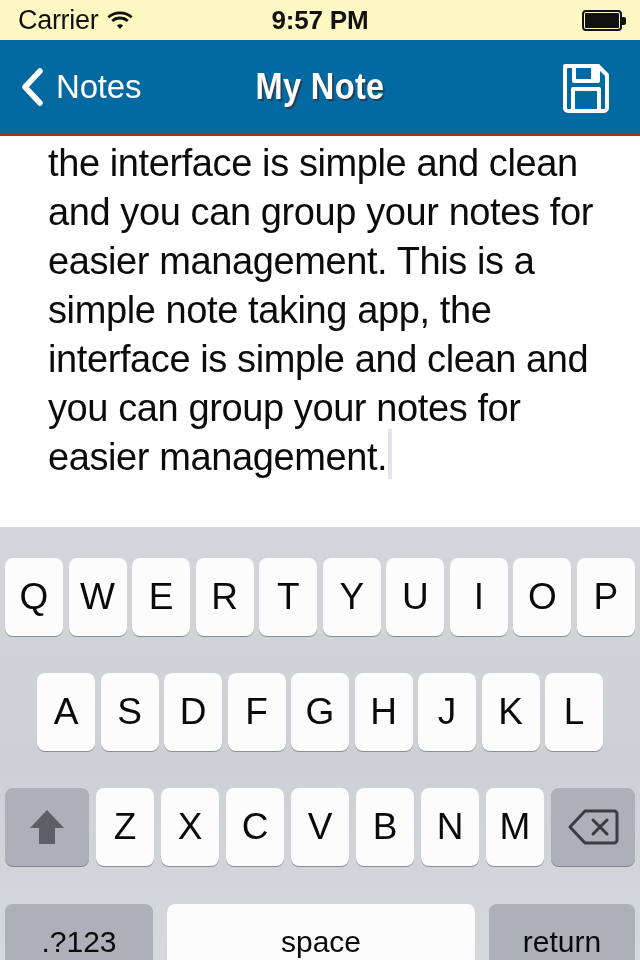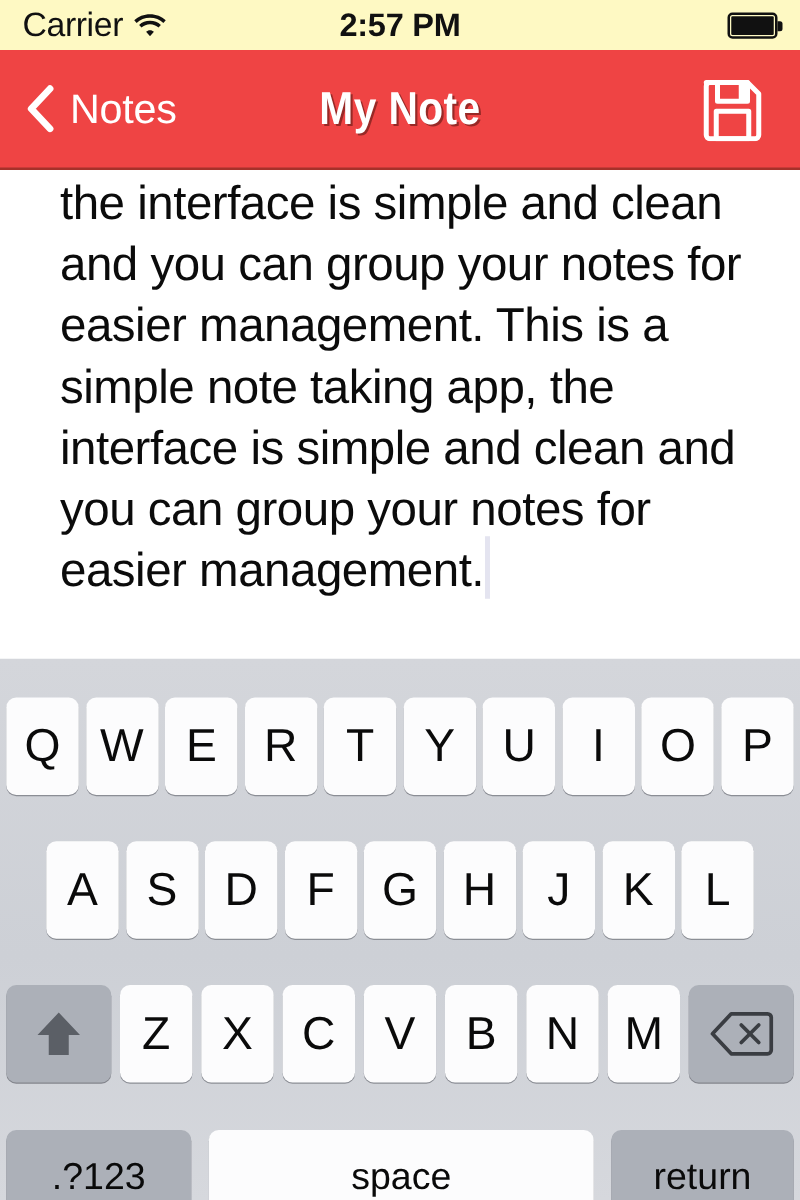--- a/index.html
+++ b/index.html
@@ -39,21 +39,21 @@
     background:#111; border-radius:1px;
   }
   .battery-cap {
     position:absolute; right:0; top:7px; width:4px; height:8px;
     background:#111; border-radius:0 2px 2px 0;
   }
 
   
   .navbar {
     position:absolute; top:40px; left:0; width:640px; height:96px;
-    background:#ef4444;
+    background:#0369a1;
     border-bottom:2px solid #A6312A;
   }
   .nav-back {
     position:absolute; left:14px; top:0; height:94px;
     display:flex; align-items:center; gap:12px;
     cursor:pointer; background:none; border:none; padding:0 6px;
   }
   .chevron-left { display:block; width:24px; height:38px; }
   .nav-back-label {
     font-size:33px; color:#ffffff; letter-spacing:-0.2px;
@@ -155,21 +155,21 @@
     <div class="sb-left">
       <span class="sb-carrier">Carrier</span>
       <span class="wifi-icon">
         <svg viewBox="0 0 26 19" width="26" height="19">
           <path d="M13 3.2c4.1 0 7.9 1.5 10.7 4.1l1.9-2.1C22.4 2.2 17.9 0.4 13 0.4S3.6 2.2 0.4 5.2l1.9 2.1C5.1 4.7 8.9 3.2 13 3.2z" fill="#111"></path>
           <path d="M13 8.4c2.6 0 5 1 6.8 2.6l1.9-2.1C19.4 6.8 16.4 5.6 13 5.6S6.6 6.8 4.3 8.9l1.9 2.1C8 9.4 10.4 8.4 13 8.4z" fill="#111"></path>
           <path d="M13 13.2c1.2 0 2.3 0.5 3.1 1.2L13 18l-3.1-3.6c0.8-0.7 1.9-1.2 3.1-1.2z" fill="#111"></path>
         </svg>
       </span>
     </div>
-    <div class="sb-center">2:57 PM</div>
+    <div class="sb-center">9:57 PM</div>
     <div class="sb-right">
       <span class="battery">
         <span class="battery-body"></span>
         <span class="battery-fill"></span>
         <span class="battery-cap"></span>
       </span>
     </div>
   </div>
 
   <div class="navbar">

